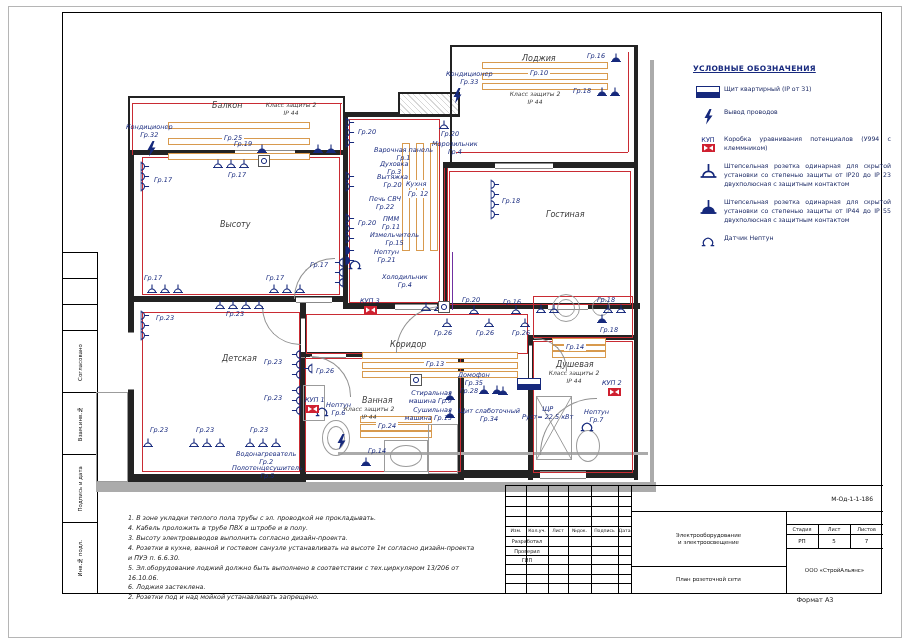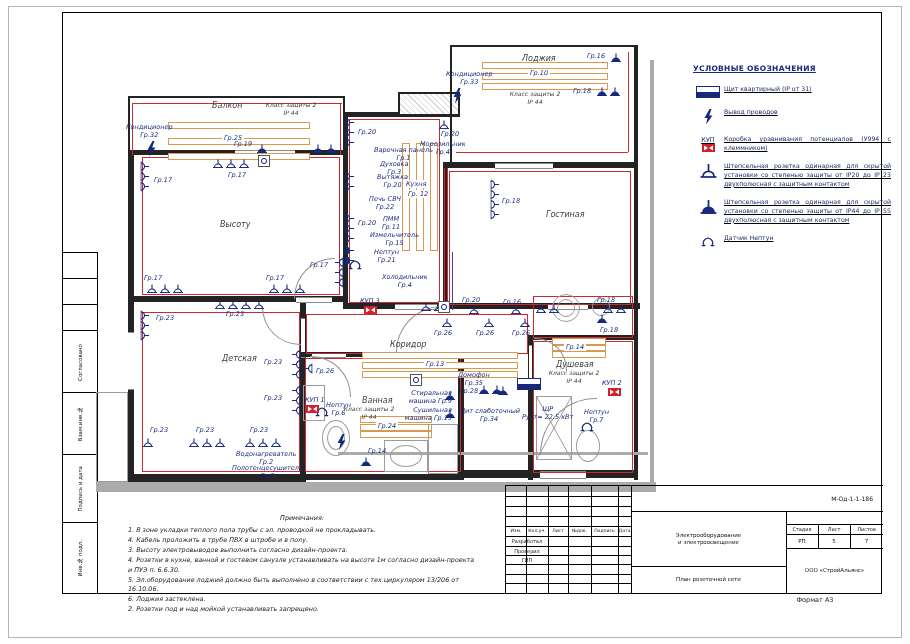--- a/index.html
+++ b/index.html
@@ -29,21 +29,21 @@
   .srow{position:absolute;display:flex;gap:1px;}
   .scol{position:absolute;display:flex;flex-direction:column;gap:1px;}
   .scol svg.r{transform:rotate(90deg);}
   .scol svg.l{transform:rotate(-90deg);}
   .sym{position:absolute;}
   .fix{position:absolute;border:1px solid #9b9b9b;}
   .oval{border-radius:50%;}
   .arc{position:absolute;}
   .legend{position:absolute;left:693px;top:64px;width:198px;}
   .legend .lt{font-weight:bold;font-size:7.5px;color:#17297e;text-decoration:underline;letter-spacing:.3px;margin-bottom:12px;}
-  .litem{display:flex;gap:1px;margin-bottom:10px;align-items:flex-start;text-decoration:underline;}
+  .litem{display:flex;gap:1px;margin-bottom:10px;align-items:flex-start;}
   .lic{flex:0 0 30px;display:flex;flex-direction:column;align-items:center;justify-content:center;font:6.5px "DejaVu Sans",sans-serif;color:#17297e;padding-top:1px;}
   .ltx{font-size:6.2px;color:#1d2b66;line-height:1.4;text-align:justify;}
   .notes{position:absolute;left:128px;top:514px;width:348px;font:italic 6.4px "DejaVu Sans",sans-serif;color:#222;}
   .notes .t{text-align:center;margin-bottom:2px;}
   .notes div{line-height:1.55;}
   .tb{position:absolute;left:505px;top:485px;width:377px;height:107px;border-left:1.6px solid #000;border-top:1.6px solid #000;}
   .tbl{position:absolute;background:#000;}
   .tbc{position:absolute;font-size:4.6px;color:#111;display:flex;align-items:center;justify-content:center;text-align:center;line-height:1.2;}
   .fmt{position:absolute;left:745px;top:596px;width:140px;text-align:center;font-size:6.5px;color:#222;}
 </style>
@@ -280,21 +280,21 @@
       <span class="ln">Нептун</span>
       <span class="ln">Гр.21</span>
     </div>
   <svg class="sym" style="left:348px;top:258px" width="14" height="12">
       <use href="#nep"></use>
     </svg>
   <div class="lbl c" style="left:382px;top:273px">
       <span class="ln">Холодильник</span>
       <span class="ln">Гр.4</span>
     </div>
-  <div class="lbl c" style="left:420px;top:140px">
+  <div class="lbl c" style="left:432px;top:140px">
       <span class="ln">Морозильник</span>
       <span class="ln">Гр.4</span>
     </div>
   <div class="lbl" style="left:400px;top:389px;white-space:normal;width:52px;text-align:right"><span>Стиральная машина</span> <span>Гр.9</span></div>
   <div class="lbl" style="left:400px;top:406px;white-space:normal;width:52px;text-align:right"><span>Сушильная машина</span> <span>Гр.15</span></div>
   <div class="lbl c" style="left:326px;top:401px">
       <span class="ln">Нептун</span>
       <span class="ln">Гр.6</span>
     </div>
   <svg class="sym" style="left:315px;top:405px" width="14" height="12">
@@ -739,21 +739,20 @@
       <span class="lic">
           <svg width="14" height="12">
             <use href="#nep"></use>
           </svg>
         </span>
       <span class="ltx">Датчик Нептун</span>
     </div>
   </div>
 
   <div class="notes">
-    <div class="t">Примечания:</div>
     <div>1. В зоне укладки теплого пола трубы с эл. проводкой не прокладывать.</div>
     <div>4. Кабель проложить в трубе ПВХ в штробе и в полу.</div>
     <div>3. Высоту электровыводов выполнить согласно дизайн-проекта.</div>
     <div>4. Розетки в кухне, ванной и гостевом санузле устанавливать на высоте 1м согласно дизайн-проекта и ПУЭ п. 6.6.30.</div>
     <div>5. Эл.оборудование лоджий должно быть выполнено в соответствии с тех.циркуляром 13/206 от 16.10.06.</div>
     <div>6. Лоджия застеклена.</div>
     <div>2. Розетки под и над мойкой устанавливать запрещено.</div>
   </div>
 
   <div class="tb">

